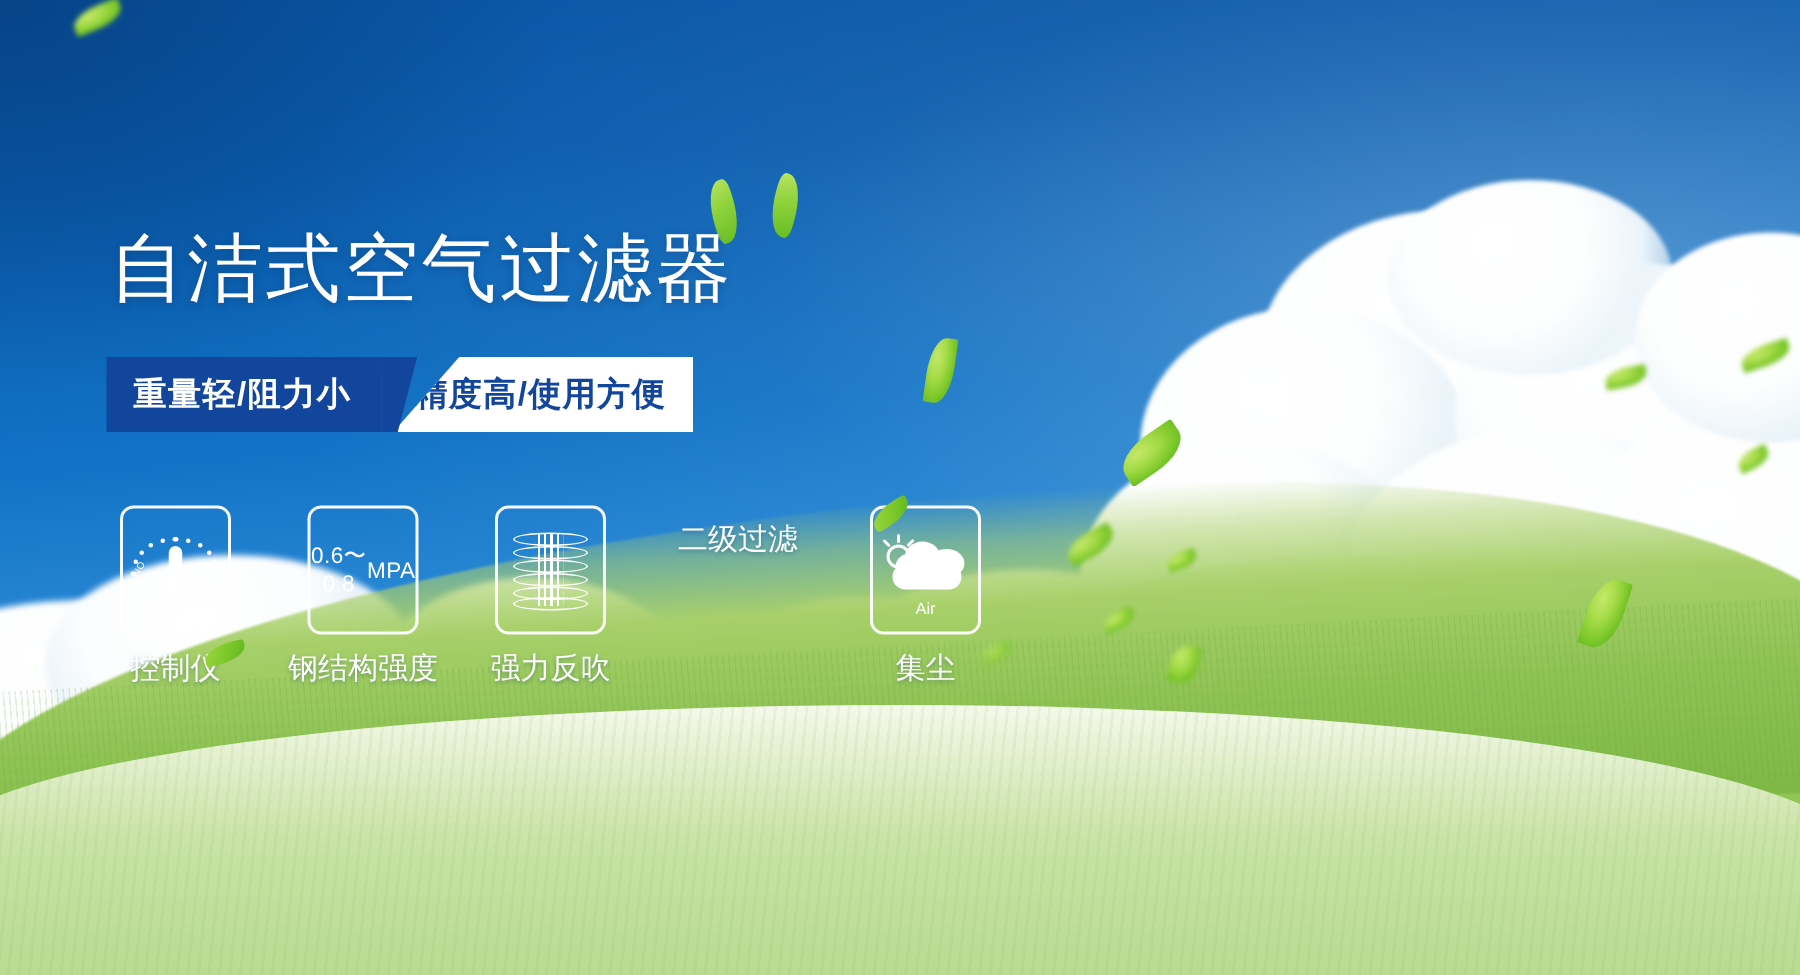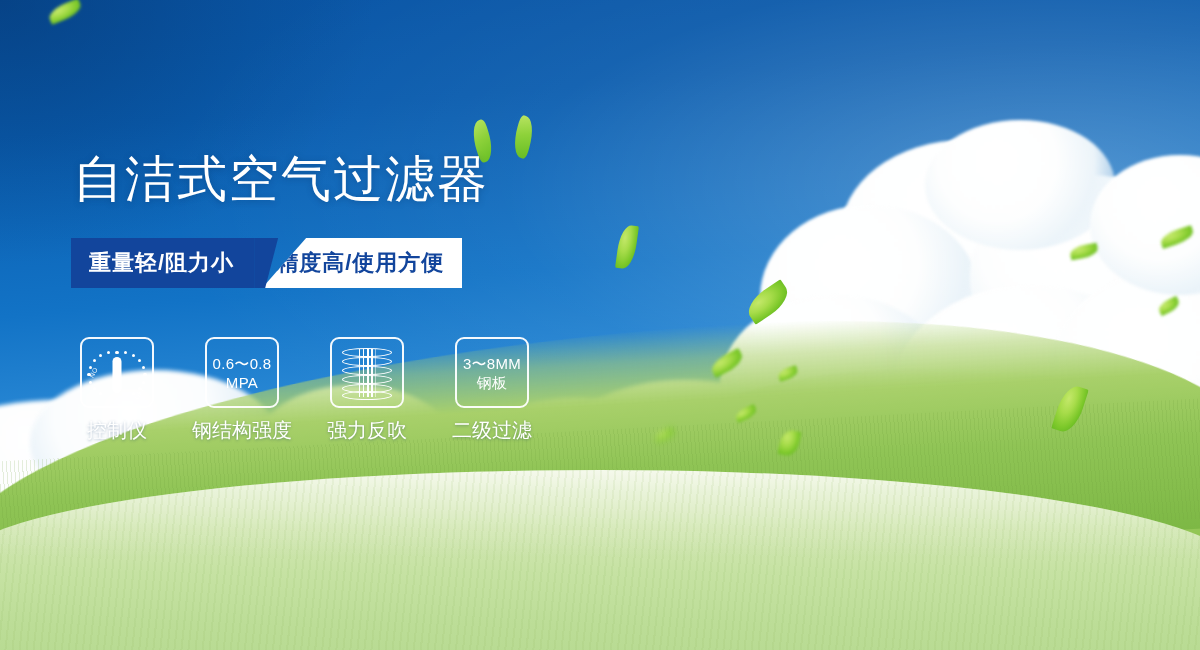--- a/index.html
+++ b/index.html
@@ -134,24 +134,24 @@
     clip-path:polygon(22% 0, 100% 0, 100% 100%, 0 100%);
   }
 
   
   #features {
     position:absolute; left:80px; top:337px;
     display:flex; gap:51px;
   }
   .feature { width:74px; display:flex; flex-direction:column; align-items:center; }
   .fbox {
-    width:74px; height:71px;
+    width:74px; height:86px;
     border:2px solid rgba(255,255,255,0.95);
     border-radius:9px;
-    display:flex; flex-direction:column; align-items:center; justify-content:center;
+    display:flex; flex-direction:row; align-items:center; justify-content:center;
     color:#ffffff; position:relative;
   }
   .fbox .txt { font-size:15px; line-height:19px; text-align:center; letter-spacing:0.3px; font-weight:400; }
   .flabel {
     margin-top:9px; color:#ffffff; font-size:20px; white-space:nowrap;
     text-shadow:0 1px 3px rgba(5,50,100,0.35);
   }
 
   
   .gauge { position:relative; width:56px; height:52px; }
@@ -305,22 +305,36 @@
           <div class="ring" style="top:19px;"></div>
           <div class="ring" style="top:28px;"></div>
           <div class="ring" style="top:37px;"></div>
           <div class="ring" style="top:44px;"></div>
         </div>
       </div>
       <div class="flabel">强力反吹</div>
     </div>
 
     <div class="feature">
-      <div class="fbox">
-        <div class="txt">3〜8MM</div>
-        <div class="txt">钢板</div>
+      <div class="flabel">二级过滤</div>
+    </div>
+
+    <div class="feature">
+      <div class="fbox" style="overflow:visible;">
+        <div class="icon-leaf" style="left:-2px; top:-3px; transform:rotate(-32deg);"></div>
+        <div class="cloudicon" style="margin-top:-4px;">
+          <div class="sun"></div>
+          <div class="ray" style="left:9px;  top:-1px; transform:rotate(0deg);"></div>
+          <div class="ray" style="left:1px;  top:2px;  transform:rotate(-45deg);"></div>
+          <div class="ray" style="left:17px; top:2px;  transform:rotate(45deg);"></div>
+          <div class="b" style="left:14px; top:4px;  width:24px; height:22px;"></div>
+          <div class="b" style="left:30px; top:9px;  width:24px; height:19px;"></div>
+          <div class="b" style="left:8px;  top:12px; width:20px; height:17px;"></div>
+          <div class="base"></div>
+          <div class="air">Air</div>
+        </div>
       </div>
-      <div class="flabel">二级过滤</div>
-    </div>
-
+      <div class="flabel">集尘</div>
+      <div class="icon-leaf" style="left:56px; top:92px; transform:rotate(-14deg);"></div>
+    </div>
 
   </div>
 </div>
 
 </body></html>

